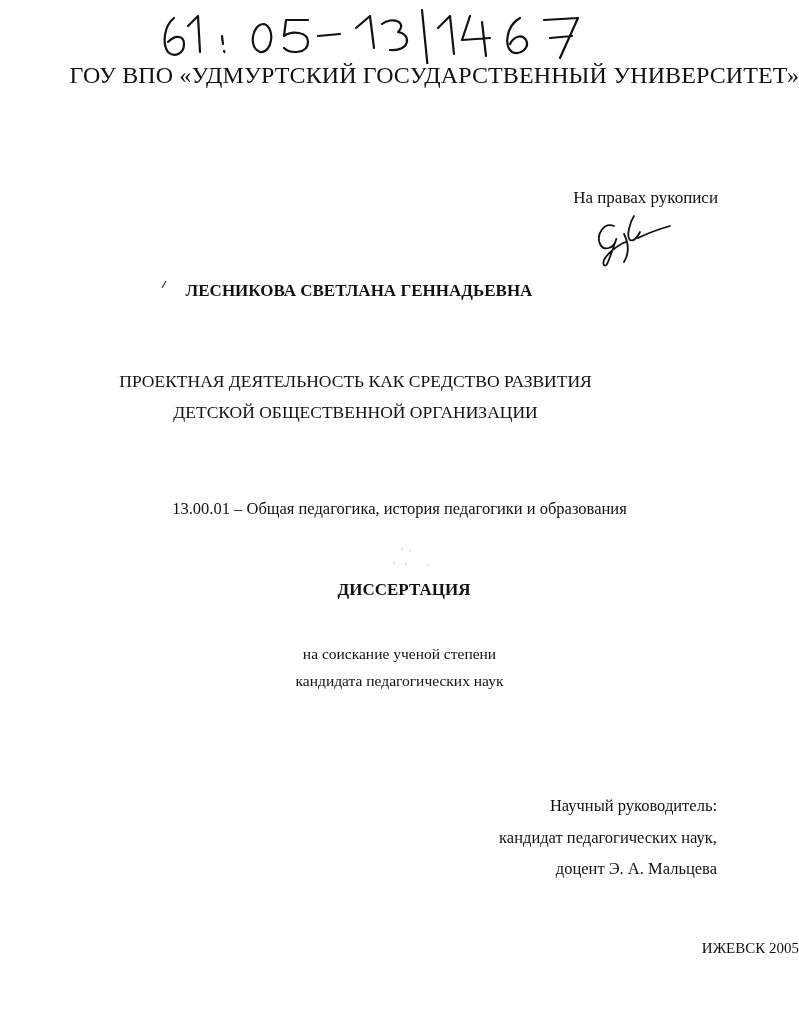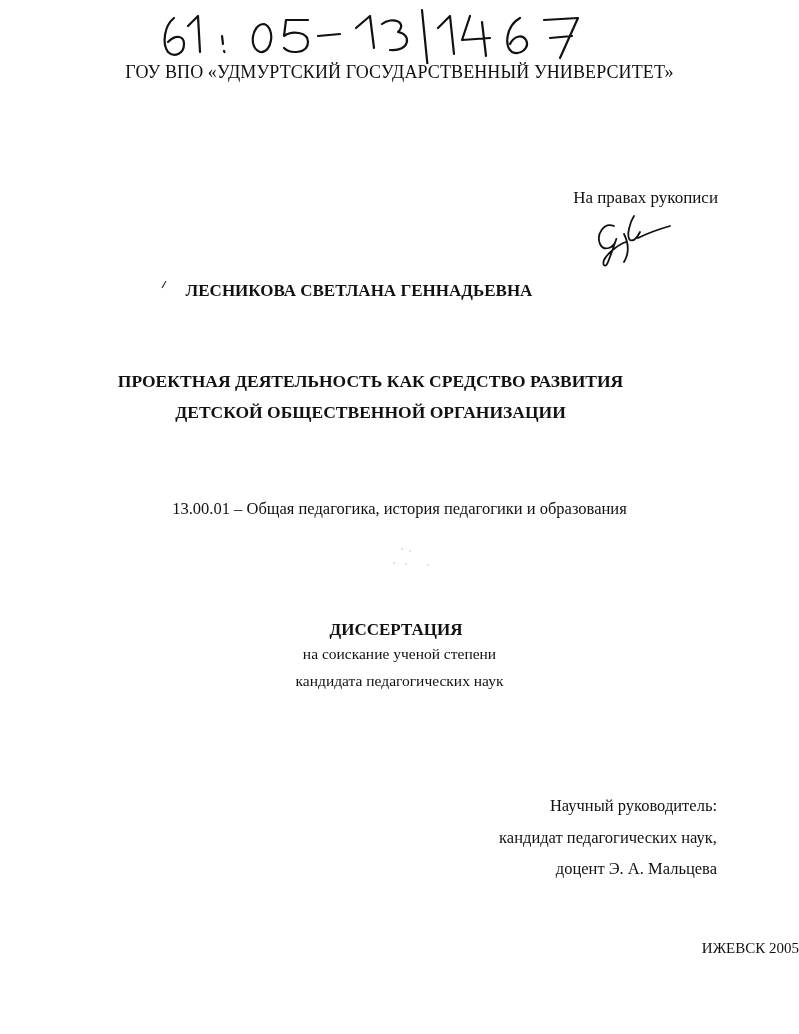--- a/index.html
+++ b/index.html
@@ -19,61 +19,60 @@
     .handwritten {
       position: absolute;
       left: 160px;
       top: 4px;
       width: 480px;
       height: 60px;
     }
     .handwritten svg { width: 100%; height: 100%; }
     .institution {
       left: 0; width: 799px; top: 62px;
-      text-align: center;
-      font-size: 18px;
+      text-align: right;
+      font-size: 24px;
       letter-spacing: 0.1px;
     }
     .manuscript-rights {
       left: 540px; width: 178px; top: 188px;
       text-align: right;
       font-size: 17px;
     }
     .signature {
       left: 590px; top: 212px; width: 90px; height: 58px;
     }
     .stray-mark {
       left: 160px; top: 276px; width: 8px; height: 10px;
     }
     .author {
       left: 0; width: 718px; top: 281px;
       text-align: center;
       font-size: 17px;
       font-weight: bold;
     }
     .title {
-      left: 16px; width: 709px; top: 366px;
+      left: 1px; width: 709px; top: 366px;
       text-align: center;
       font-size: 17.5px;
-      font-weight: bold;
+      font-weight: normal;
       line-height: 31px;
     }
     .title div { white-space: nowrap; }
     .specialty {
       left: 0; width: 799px; top: 490px;
       text-align: center;
       font-size: 16.5px;
       margin-top: 9px;
     }
     .doc-type {
-      left: 8px; width: 776px; top: 580px;
+      left: 16px; width: 776px; top: 580px;
       text-align: center;
       font-size: 17px;
       font-weight: bold;
-      margin-top: 40px;
     }
     .degree {
       left: 0; width: 799px; top: 640px;
       text-align: center;
       font-size: 15.5px;
       line-height: 27px;
     }
     .supervisor {
       left: 400px; width: 317px; top: 790px;
       text-align: right;

